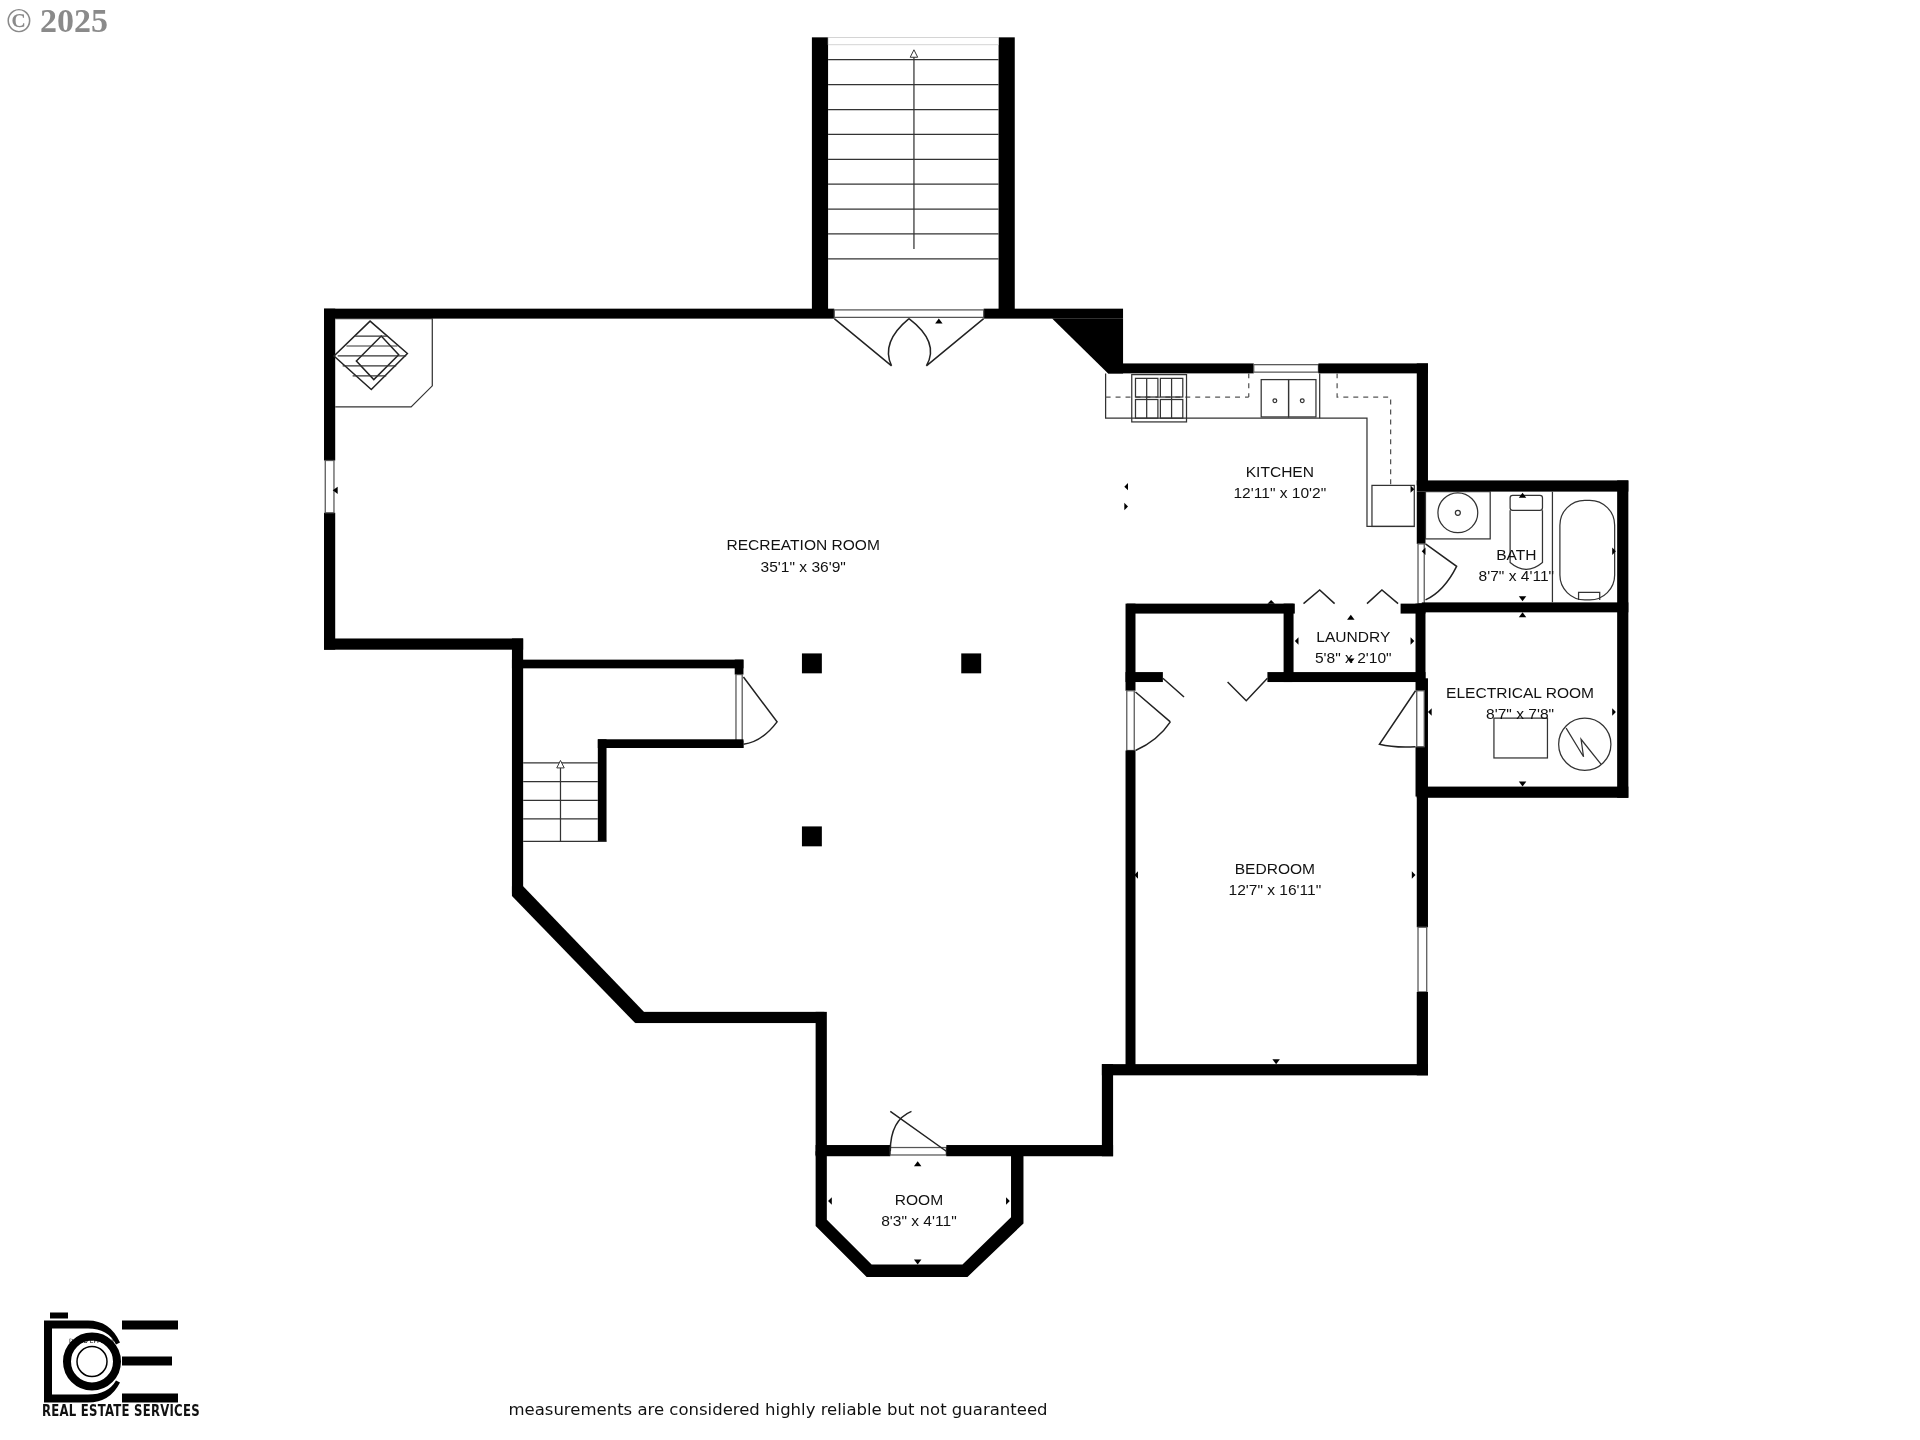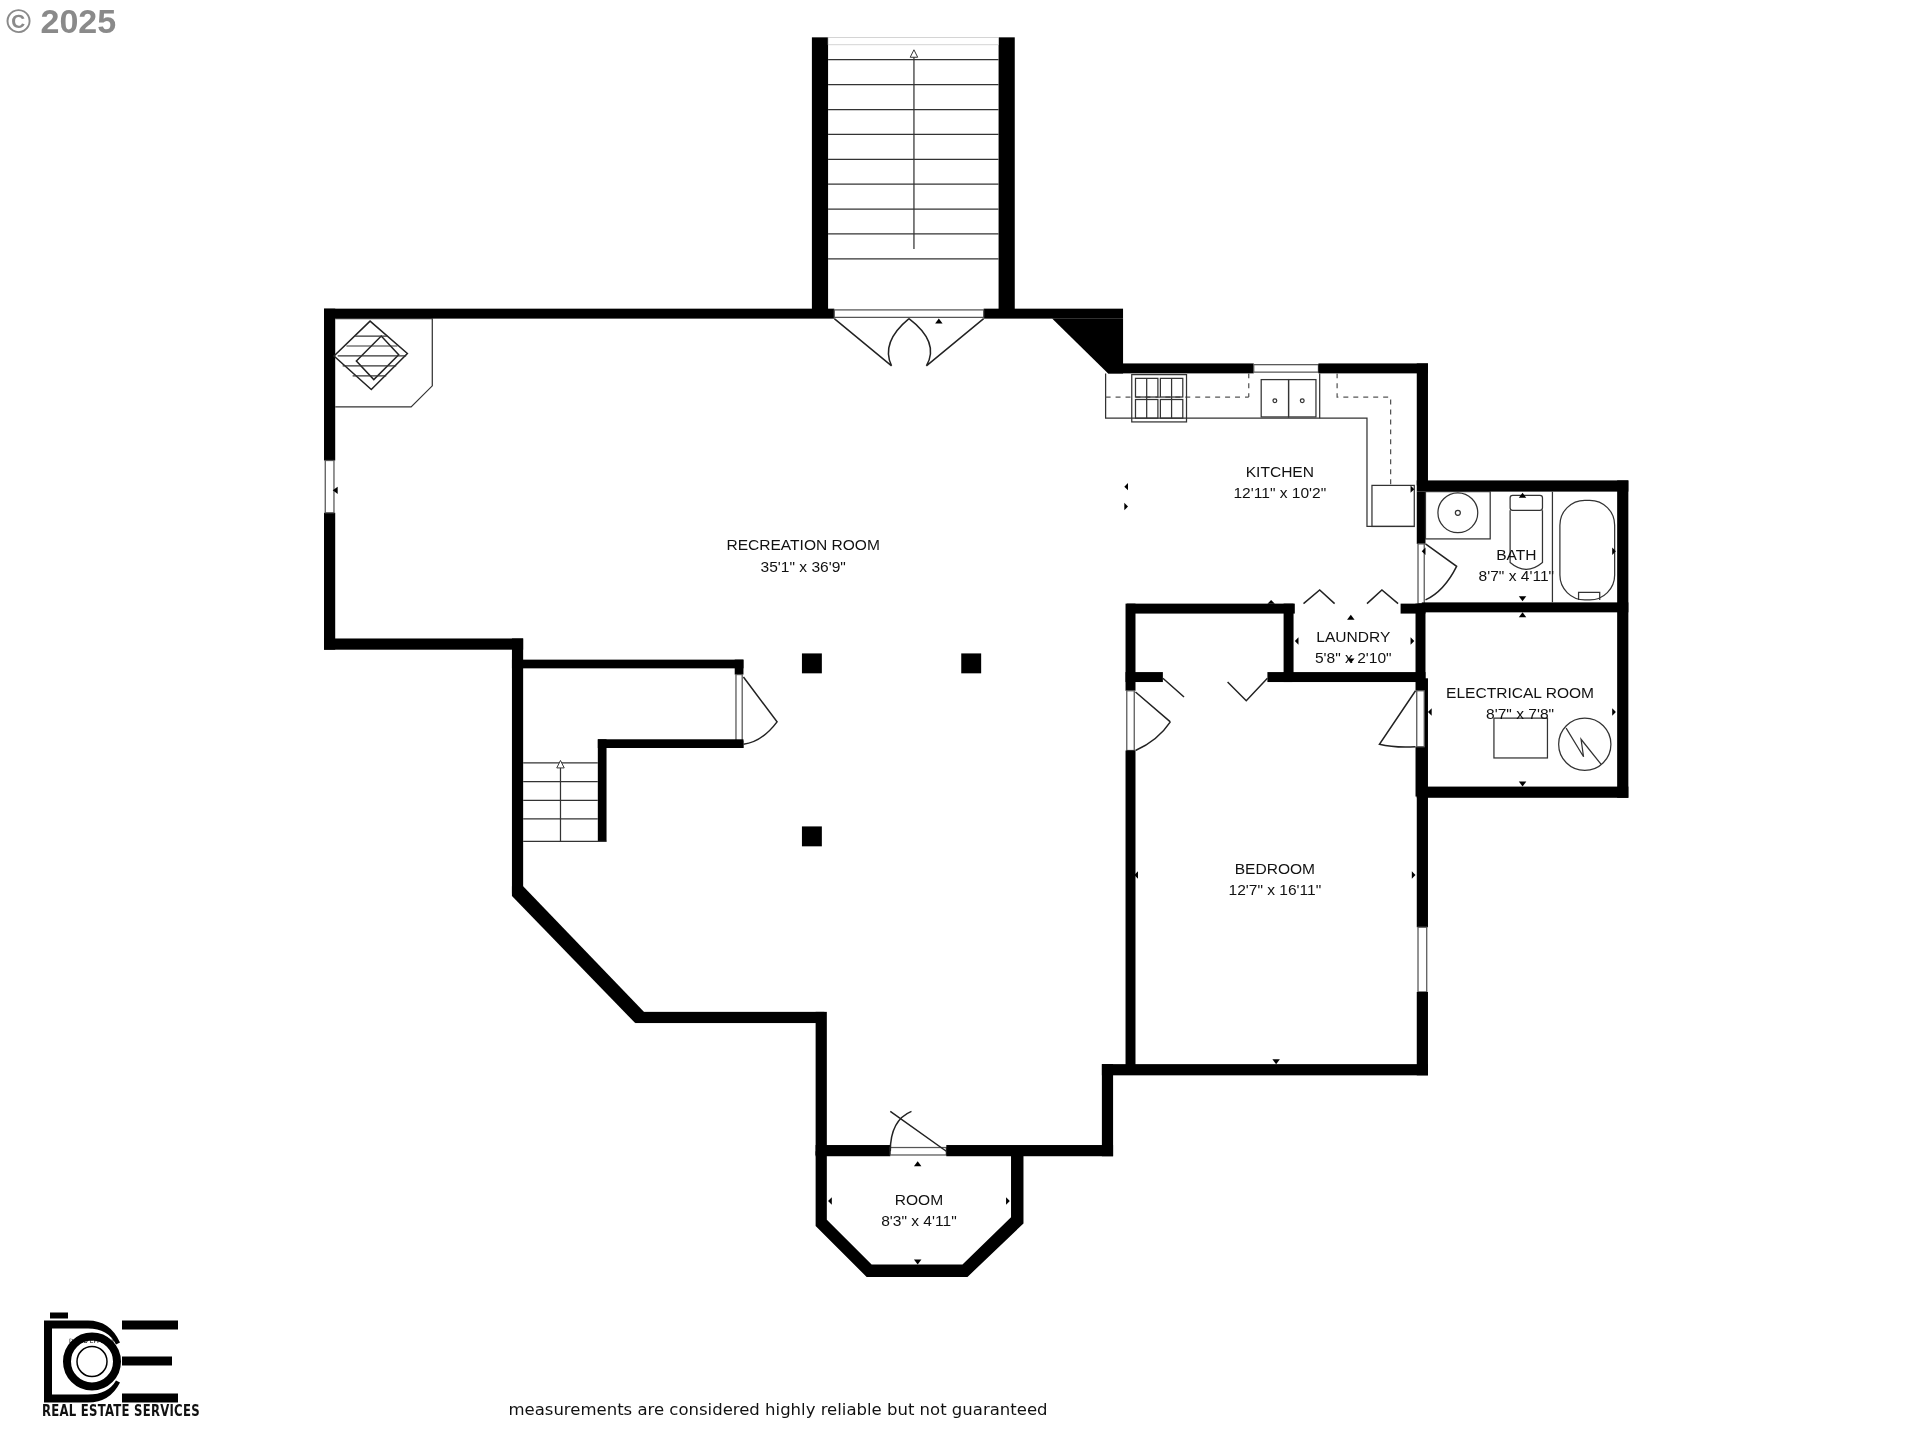--- a/index.html
+++ b/index.html
@@ -4,21 +4,21 @@
   <style>
     html, body { margin: 0; padding: 0; background: #ffffff; }
     body { width: 1920px; height: 1440px; position: relative; overflow: hidden; font-family: "Liberation Sans", sans-serif; }
     #plan { position: absolute; left: 0; top: 0; width: 1920px; height: 1440px; }
     .wall { fill: #000; }
     .thin { fill: none; stroke: #333; stroke-width: 1; }
     .thin2 { fill: none; stroke: #222; stroke-width: 1.2; }
     .dash { fill: none; stroke: #555; stroke-width: 1; stroke-dasharray: 4 4; }
     .winfill { fill: #fff; stroke: #555; stroke-width: 1; }
     .lbl { font-family: "Liberation Sans", sans-serif; font-size: 12.5px; fill: #111; text-anchor: middle; }
-    .copyright { position: absolute; left: 6px; top: 2px; font-family: Liberation Sans, sans-serif; font-size: 34px; font-weight: bold; color: #8a8a8a; letter-spacing: 0px; }
+    .copyright { position: absolute; left: 6px; top: 2px; font-family: Liberation Serif, serif; font-size: 34px; font-weight: bold; color: #8a8a8a; letter-spacing: 0px; }
     .footer-note { position: absolute; left: 0; width: 1521px; top: 1400px; text-align: center; padding-left: 35px; box-sizing: border-box; font-family: "DejaVu Sans", sans-serif; font-size: 16.5px; color: #111; }
     .logo { position: absolute; left: 40px; top: 1305px; width: 140px; height: 115px; }
     .logo-text { position: absolute; left: 42px; top: 1402px; font-family: "DejaVu Sans", sans-serif; font-weight: bold; font-size: 15px; transform: scaleX(0.78); transform-origin: left top; letter-spacing: 0.3px; color: #111; white-space: nowrap; }
   </style>
 </head>
 <body>
 
 <div class="copyright">© 2025</div>
 
 <svg id="plan" viewBox="0 0 1542 1157" xmlns="http://www.w3.org/2000/svg">

